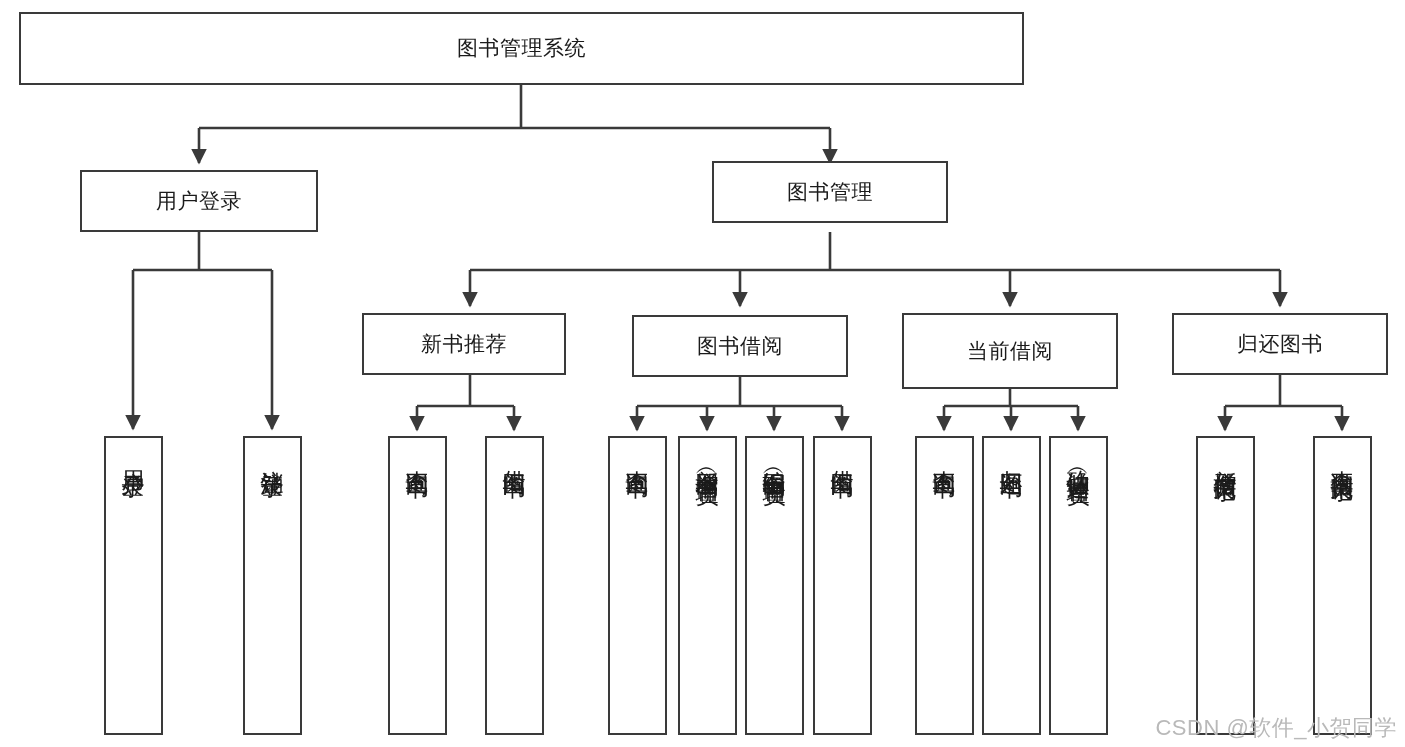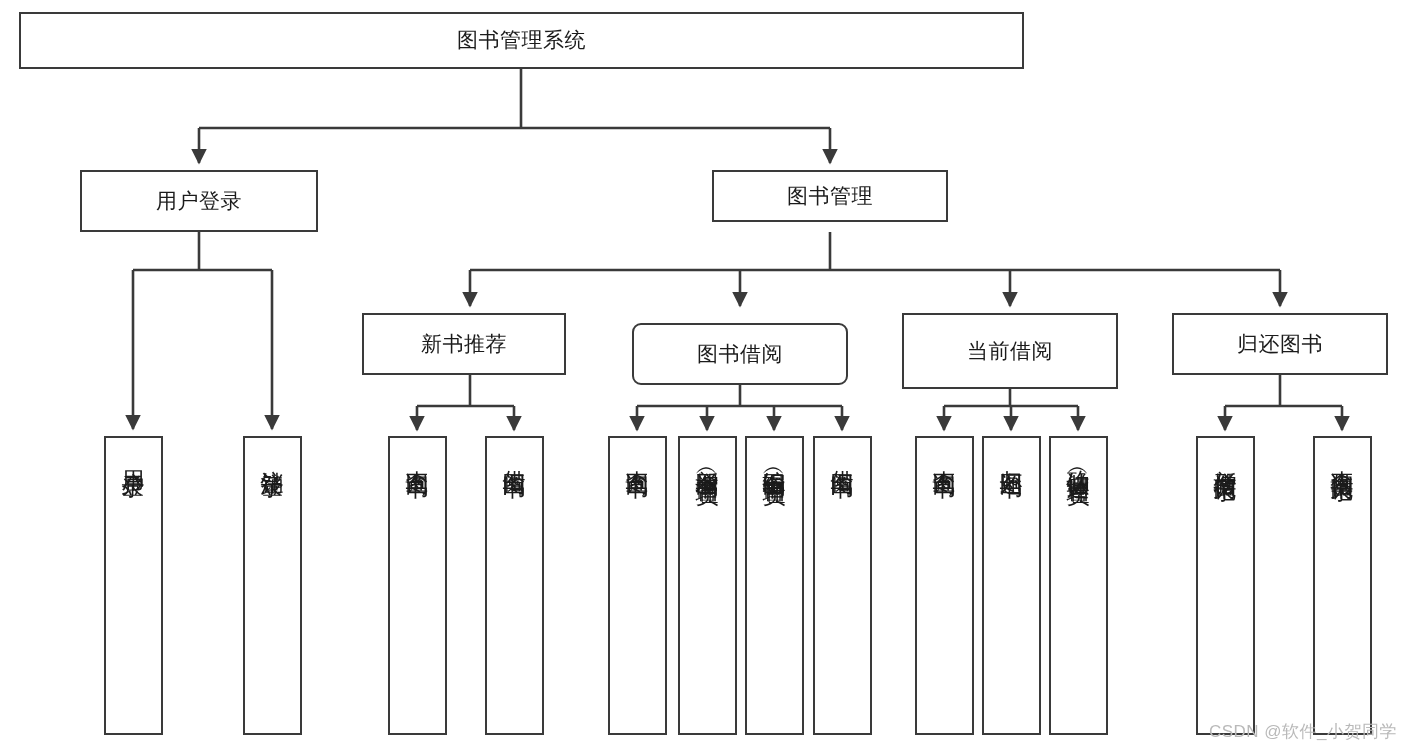--- a/index.html
+++ b/index.html
@@ -54,21 +54,21 @@
     text-orientation: upright;
     font-size: 23px;
     line-height: 1.05;
     letter-spacing: 2px;
     white-space: nowrap;
   }
   #watermark {
     position: absolute;
     right: 8px;
     bottom: 4px;
-    font-size: 17px;
+    font-size: 22px;
     color: #b9b9b9;
     z-index: 5;
     white-space: nowrap;
     letter-spacing: 0.5px;
   }
 </style>
 </head>
 <body>
 
 <div id="diagram-canvas">
@@ -116,35 +116,35 @@
       <path d="M 1011 406 L 1011 430" marker-end="url(#arrow)"></path>
       <path d="M 1078 406 L 1078 430" marker-end="url(#arrow)"></path>
 
       <path d="M 1280 375 L 1280 406"></path>
       <path d="M 1225 406 L 1342 406"></path>
       <path d="M 1225 406 L 1225 430" marker-end="url(#arrow)"></path>
       <path d="M 1342 406 L 1342 430" marker-end="url(#arrow)"></path>
     </g>
   </svg>
 
-  <div class="node horizontal" style="left:19px; top:12px; width:1005px; height:57px;">
+  <div class="node horizontal" style="left:19px; top:12px; width:1005px; height:73px;">
     <span class="node-label">图书管理系统</span>
   </div>
 
   <div class="node horizontal" style="left:80px; top:170px; width:238px; height:62px;">
     <span class="node-label">用户登录</span>
   </div>
-  <div class="node horizontal" style="left:712px; top:170px; width:236px; height:52px;">
+  <div class="node horizontal" style="left:712px; top:161px; width:236px; height:62px;">
     <span class="node-label">图书管理</span>
   </div>
 
   <div class="node horizontal" style="left:362px; top:313px; width:204px; height:62px;">
     <span class="node-label">新书推荐</span>
   </div>
-  <div class="node horizontal" style="left:632px; top:323px; width:216px; height:62px;border-radius:9px;">
+  <div class="node horizontal" style="left:632px; top:315px; width:216px; height:62px;">
     <span class="node-label">图书借阅</span>
   </div>
   <div class="node horizontal" style="left:902px; top:313px; width:216px; height:76px;">
     <span class="node-label">当前借阅</span>
   </div>
   <div class="node horizontal" style="left:1172px; top:313px; width:216px; height:62px;">
     <span class="node-label">归还图书</span>
   </div>
 
   <div class="node vertical" style="left:104px; top:436px; width:59px; height:299px;">

